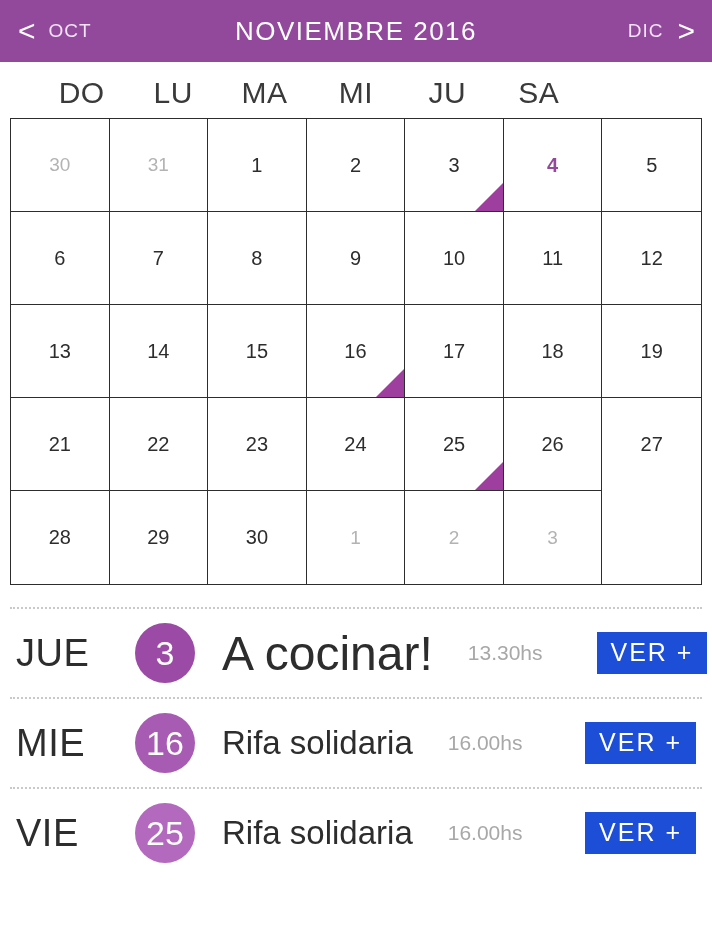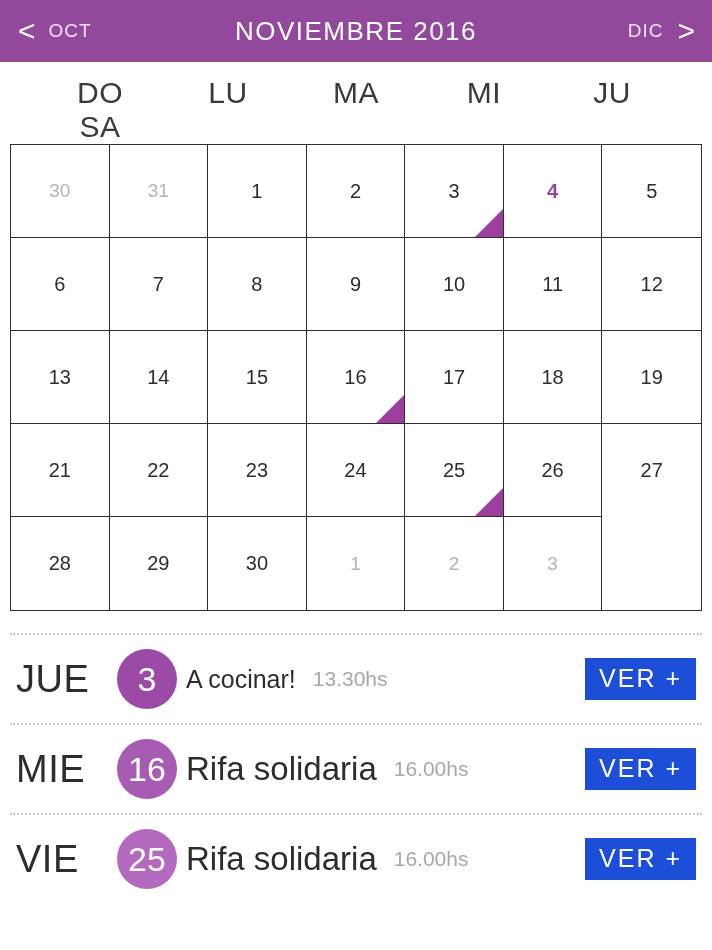--- a/index.html
+++ b/index.html
@@ -43,23 +43,24 @@
     left: 0;
     width: 712px;
     text-align: center;
     pointer-events: none;
   }
   .header-wrap { position: relative; }
 
   
   .weekdays {
     display: grid;
-    grid-template-columns: repeat(5, 1fr);
+    grid-template-columns: repeat(7, 1fr);
     padding: 0 36px;
     margin-top: 14px;
+    margin-bottom: 8px;
   }
   .weekday {
     text-align: center;
     font-size: 30px;
     color: #3a3a3a;
     font-weight: 400;
     letter-spacing: 0.5px;
   }
 
   
@@ -103,21 +104,21 @@
     padding: 0 10px;
   }
   .divider {
     border-top: 2px dotted #c9c9c9;
     height: 0;
   }
   .event-row {
     display: flex;
     align-items: center;
     padding: 14px 6px;
-    gap: 9px;
+    gap: 27px;
   }
   .event-dow {
     font-size: 38px;
     color: #2d2d2d;
     letter-spacing: 0.5px;
     min-width: 92px;
   }
   .event-daycircle {
     width: 60px;
     height: 60px;
@@ -126,21 +127,21 @@
     color: #ffffff;
     display: flex;
     align-items: center;
     justify-content: center;
     font-size: 34px;
     flex-shrink: 0;
   }
   .event-row.row-2 .event-daycircle { background: #a85bb2; }
   .event-row.row-3 .event-daycircle { background: #b369bd; }
   .event-title {
-    font-size: 25px;
+    font-size: 48px;
     color: #2d2d2d;
     white-space: nowrap;
   }
   .event-row.row-2 .event-title,
   .event-row.row-3 .event-title { font-size: 33px; }
   .event-time {
     font-size: 21px;
     color: #a8a8a8;
     margin-left: 8px;
   }

